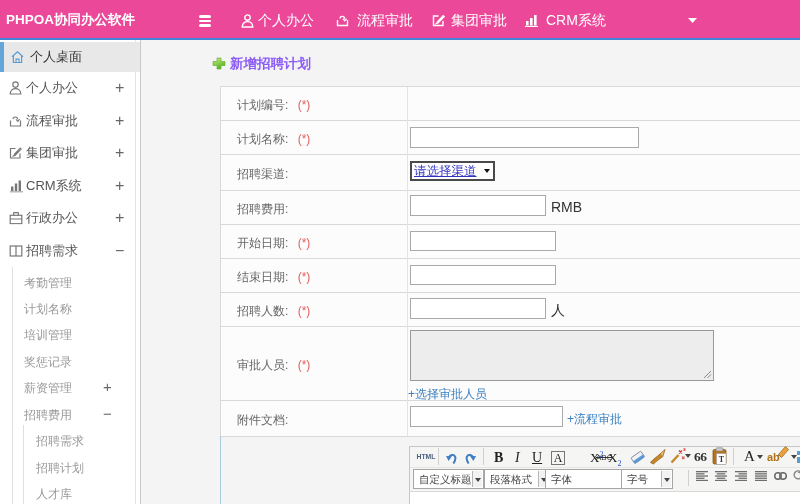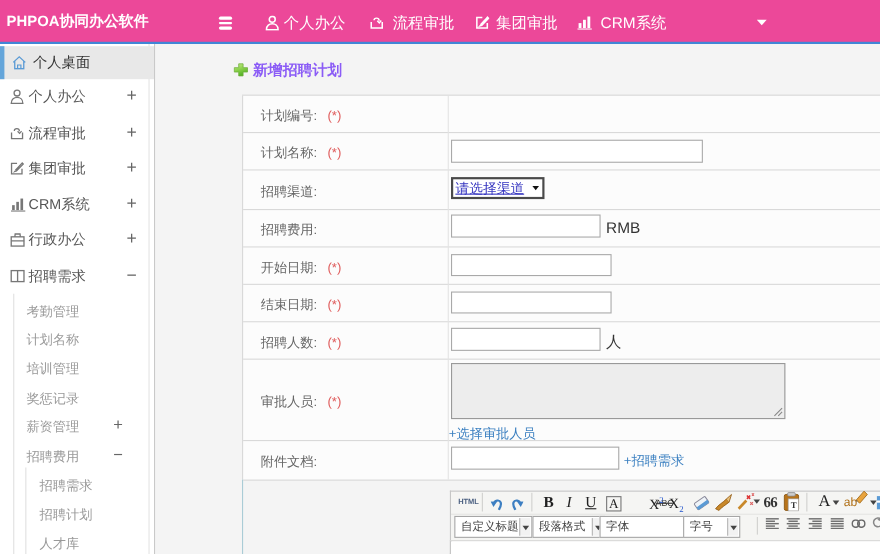--- a/index.html
+++ b/index.html
@@ -223,21 +223,21 @@
   <div class="txt14" style="left:551px;top:302px">人</div>
 
   <div class="abs" style="left:410px;top:330px;width:304px;height:51px;background:#ededed;border:1px solid #999;">
     <svg style="position:absolute;right:1px;bottom:1px" width="10" height="10" viewBox="0 0 10 10">
       <path d="M2 9 L9 2 M5.5 9 L9 5.5" stroke="#888" stroke-width="1"></path>
     </svg>
   </div>
   <div class="lnk" style="left:408px;top:386px">+选择审批人员</div>
 
   <div class="inp" style="left:410px;top:406px;width:153px;height:21px"></div>
-  <div class="lnk" style="left:567px;top:411px">+招聘需求</div>
+  <div class="lnk" style="left:567px;top:411px">+流程审批</div>
 
   <div id="edit"></div>
   <div class="abs" style="left:409px;top:491px;width:391px;height:13px;background:#fff;border-left:1px solid #c6c6c6;border-top:1px solid #d8d8d6"></div>
 
   <div class="abs" style="left:410px;top:467px;width:390px;height:1px;background:#e5e5e3"></div>
 
   <div class="abs" style="left:416.5px;top:452.5px;font-size:6.8px;font-weight:bold;color:#4a5f80">HTML</div>
   <div class="abs" style="left:438px;top:448px;width:1px;height:17px;background:#d0d0ce"></div>
   <svg class="abs" style="left:446px;top:452px" width="11" height="12" viewBox="0 0 11 12">
     <path d="M3.0 6.0 C3.6 2.6, 8.0 2.0, 9.2 4.8 C9.7 6.6, 9.0 9.2, 7.4 11.5" fill="none" stroke="#3d7fc2" stroke-width="2"></path>
@@ -275,21 +275,21 @@
   <div class="abs" style="left:694px;top:449px;font-family:'Liberation Serif',serif;font-size:13.5px;font-weight:bold;color:#333;letter-spacing:-0.5px">66</div>
   <svg class="abs" style="left:712px;top:447px" width="15" height="18" viewBox="0 0 15 18">
     <rect x="1" y="2.5" width="13" height="14.5" rx="1.5" fill="#b8741a" stroke="#8a5512" stroke-width="0.8"></rect>
     <rect x="4" y="0.8" width="7" height="3.2" rx="1" fill="#ccc" stroke="#888" stroke-width="0.7"></rect>
     <rect x="4.5" y="6.5" width="9.5" height="11" fill="#fff" stroke="#999" stroke-width="0.6"></rect>
     <text x="9.5" y="15" font-size="8" font-weight="bold" fill="#333" text-anchor="middle" font-family="Liberation Serif">T</text>
   </svg>
   <div class="abs" style="left:733px;top:448px;width:1px;height:17px;background:#d0d0ce"></div>
   <div class="abs" style="left:744px;top:448px;font-family:'Liberation Serif',serif;font-size:15px;color:#222">A</div>
   <div class="abs" style="left:757px;top:455px;width:0;height:0;border-left:3.5px solid transparent;border-right:3.5px solid transparent;border-top:4px solid #444"></div>
-  <div class="abs" style="left:767px;top:451px;font-size:11px;font-weight:normal;color:#b07018">ab</div>
+  <div class="abs" style="left:767px;top:451px;font-size:11px;font-weight:bold;color:#b07018">ab</div>
   <svg class="abs" style="left:777px;top:444px" width="13" height="14" viewBox="0 0 13 14">
     <path d="M1.5 12.5 L8.5 4.5 L11.5 7.5 L4.5 15.5 Z" fill="#e8a33d" stroke="#a06a1a" stroke-width="0.8" transform="translate(0,-2)"></path>
     <path d="M1.5 12.5 L1 14 L2.8 13.6 Z" fill="#555" transform="translate(0,-2)"></path>
   </svg>
   <div class="abs" style="left:791px;top:455px;width:0;height:0;border-left:3.5px solid transparent;border-right:3.5px solid transparent;border-top:4px solid #444"></div>
   <svg class="abs" style="left:797px;top:450px" width="3" height="14" viewBox="0 0 3 14">
     <rect x="0" y="1" width="3" height="12" fill="#5b9bd5"></rect>
       <rect x="0" y="5" width="3" height="2" fill="#fff"></rect>
   </svg>
 

